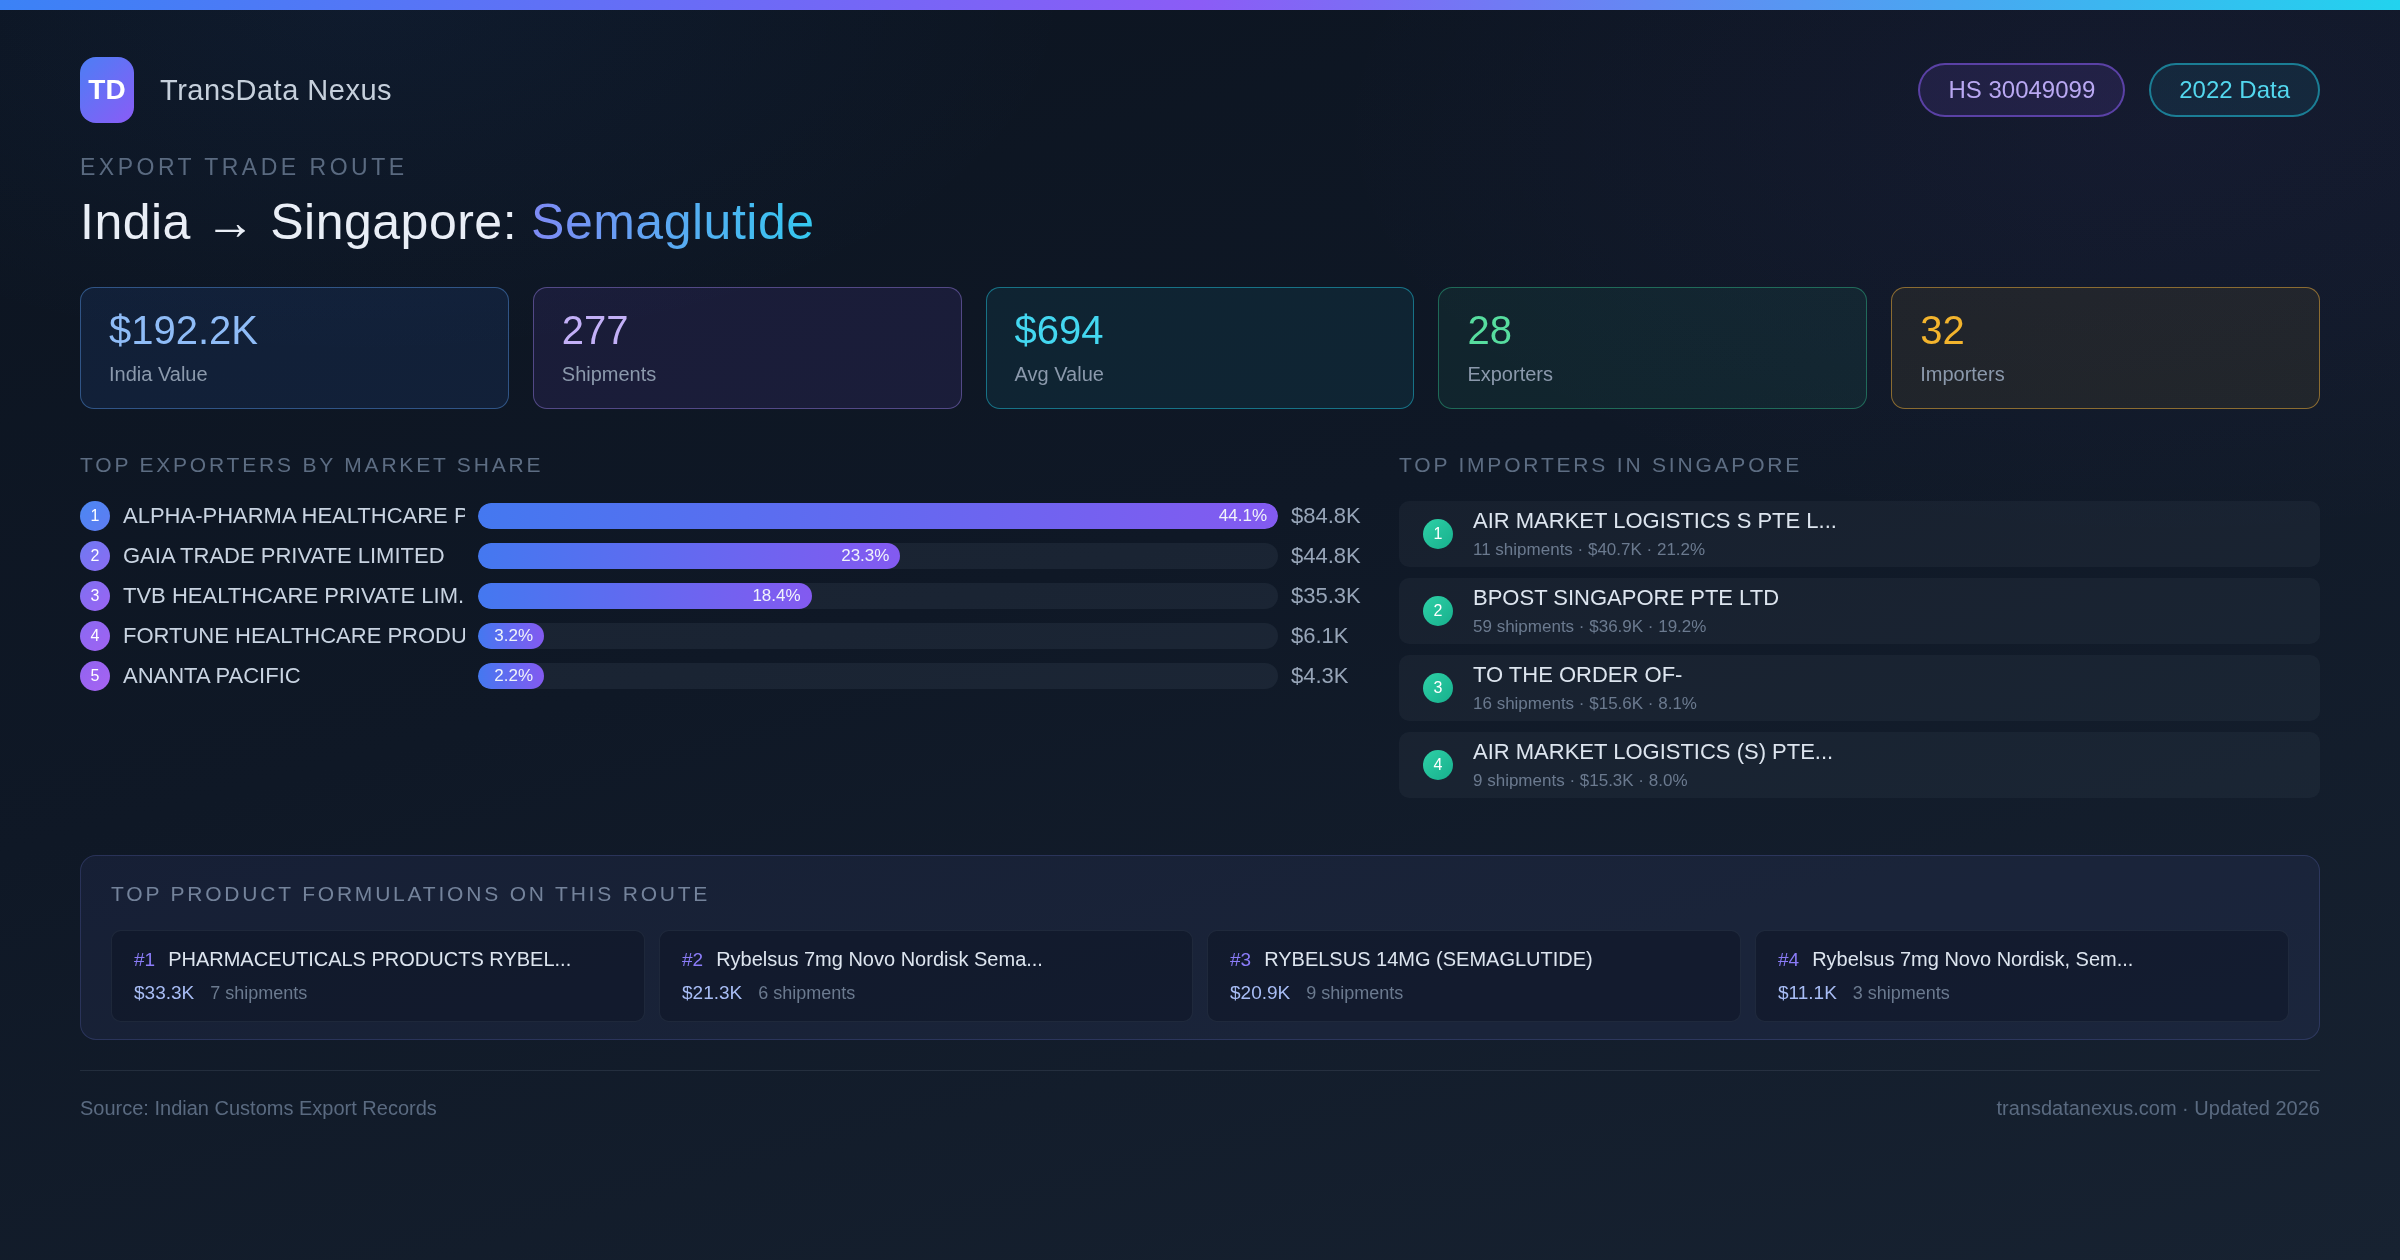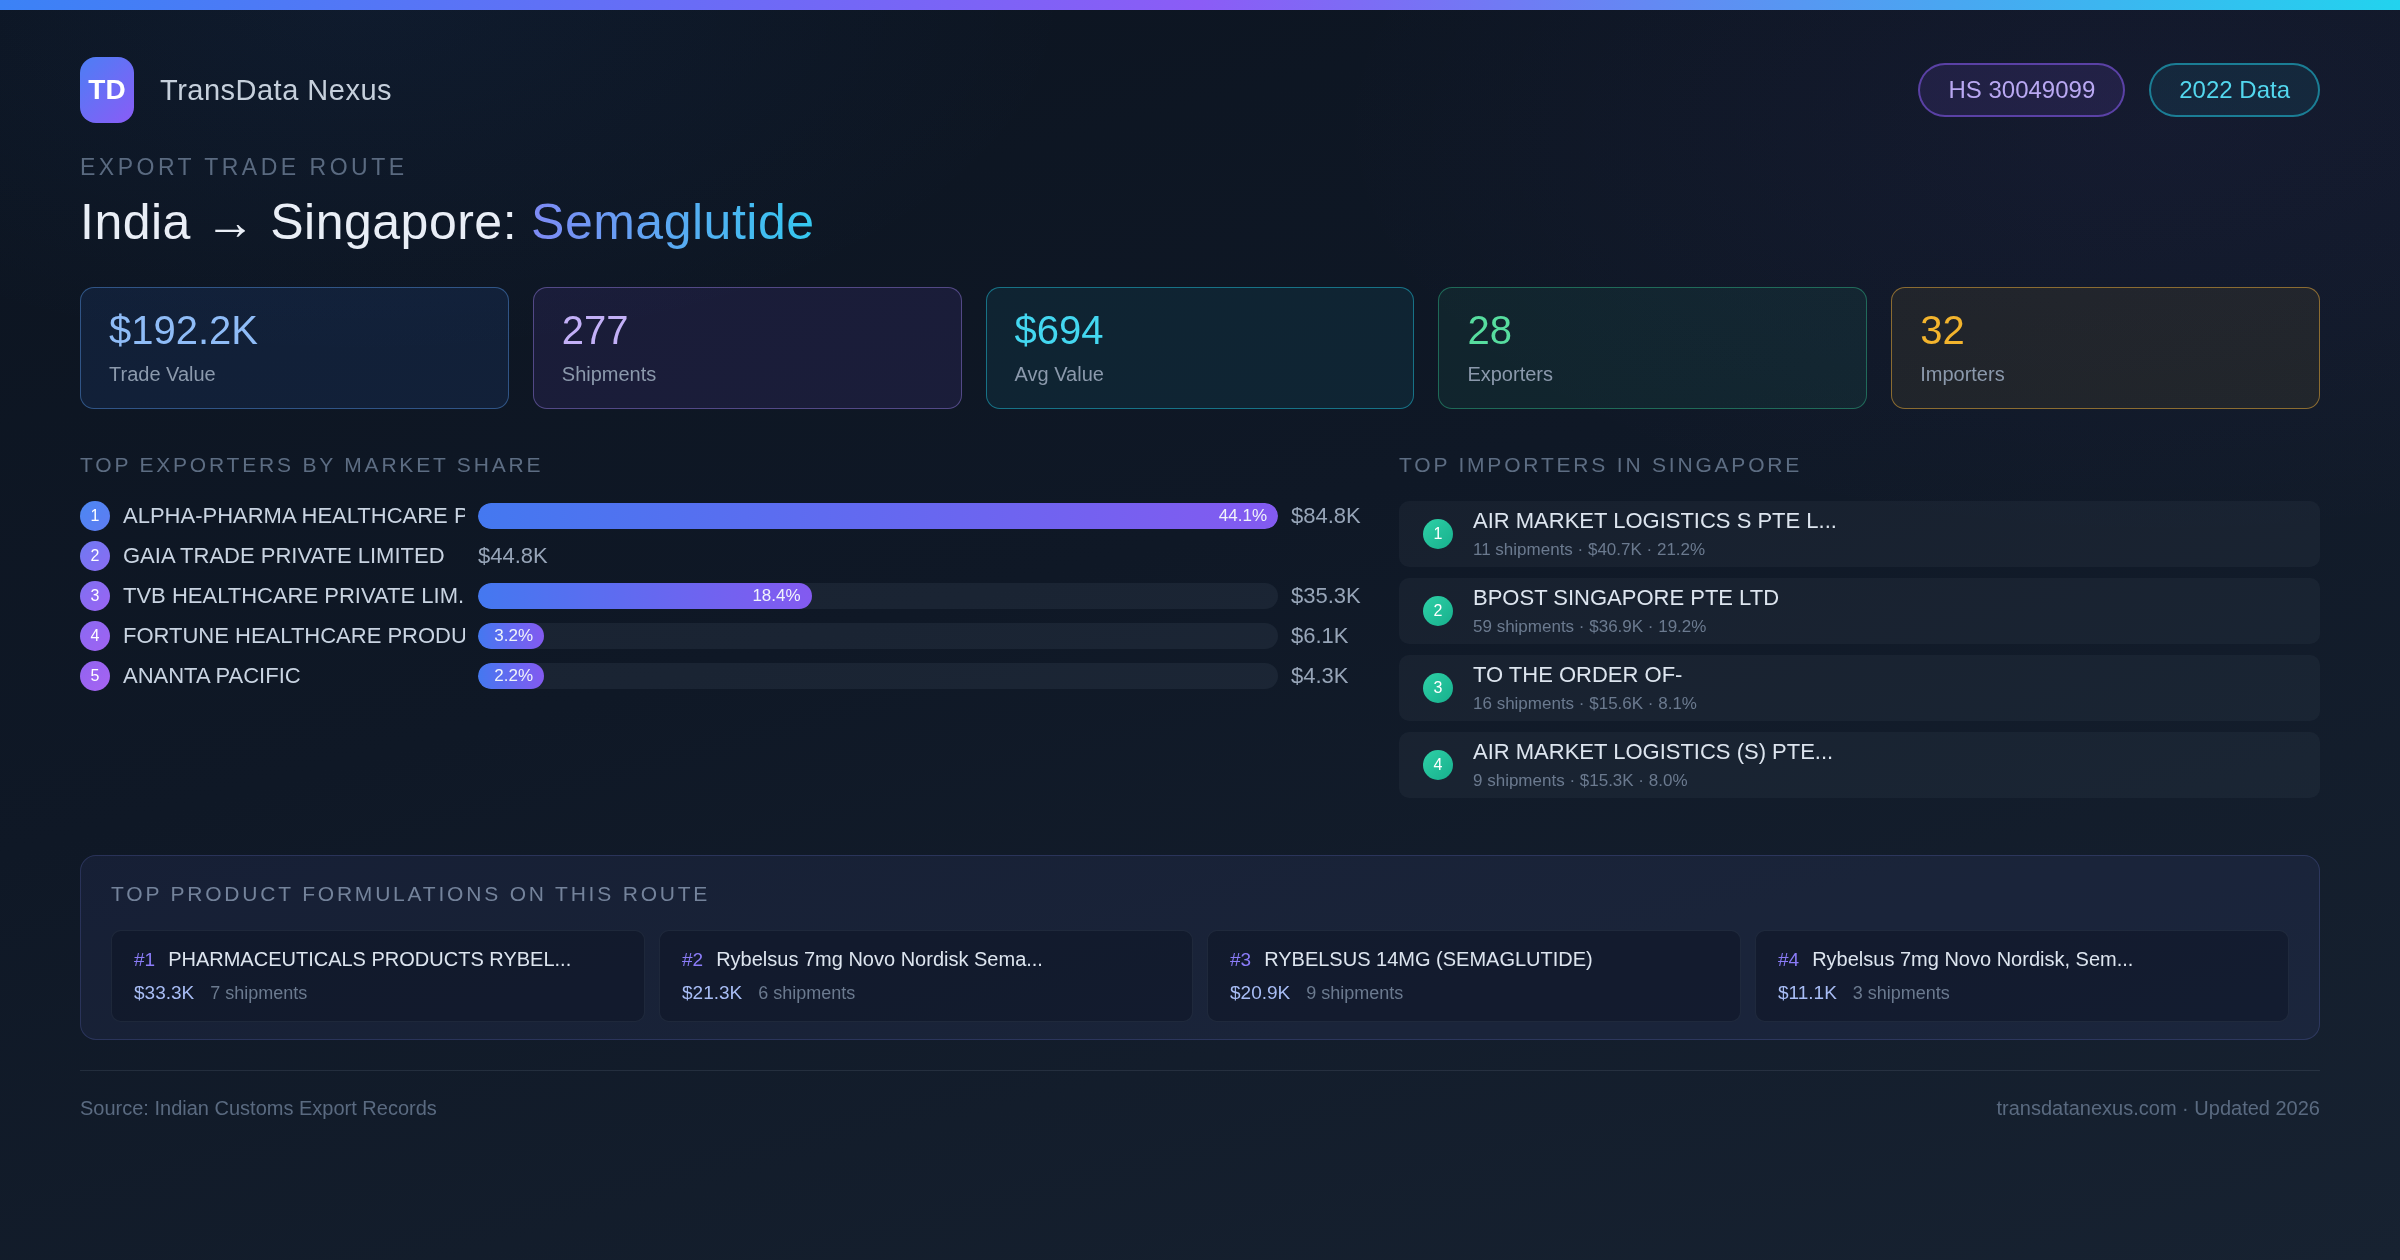--- a/index.html
+++ b/index.html
@@ -116,21 +116,21 @@
     <div class="pill pill-hs">HS 30049099</div>
     <div class="pill pill-year">2022 Data</div>
   </div>
 
   <div class="eyebrow">EXPORT TRADE ROUTE</div>
   <h1><span>India → Singapore:</span><span class="hl">Semaglutide</span></h1>
 
   <div class="stats">
     <div class="stat stat-blue">
       <div class="v">$192.2K</div>
-      <div class="l">Trade Value</div>
+      <div class="l">India Value</div>
     </div>
     <div class="stat stat-purple">
       <div class="v">277</div>
       <div class="l">Shipments</div>
     </div>
     <div class="stat stat-cyan">
       <div class="v">$694</div>
       <div class="l">Avg Value</div>
     </div>
     <div class="stat stat-green">
@@ -155,20 +155,25 @@
           <div class="bar-fill" style="width: 100%;">
             <span class="bar-pct">44.1%</span>
           </div>
         </div>
         <div class="exp-val">$84.8K</div>
       </div>
 
       <div class="exp-row">
         <div class="rank">2</div>
         <div class="exp-name">GAIA TRADE PRIVATE LIMITED</div>
+        <div class="bar-track">
+          <div class="bar-fill" style="width: 52.8%;">
+            <span class="bar-pct">23.3%</span>
+          </div>
+        </div>
         <div class="exp-val">$44.8K</div>
       </div>
 
       <div class="exp-row">
         <div class="rank">3</div>
         <div class="exp-name">TVB HEALTHCARE PRIVATE LIM...</div>
         <div class="bar-track">
           <div class="bar-fill" style="width: 41.7%;">
             <span class="bar-pct">18.4%</span>
           </div>

